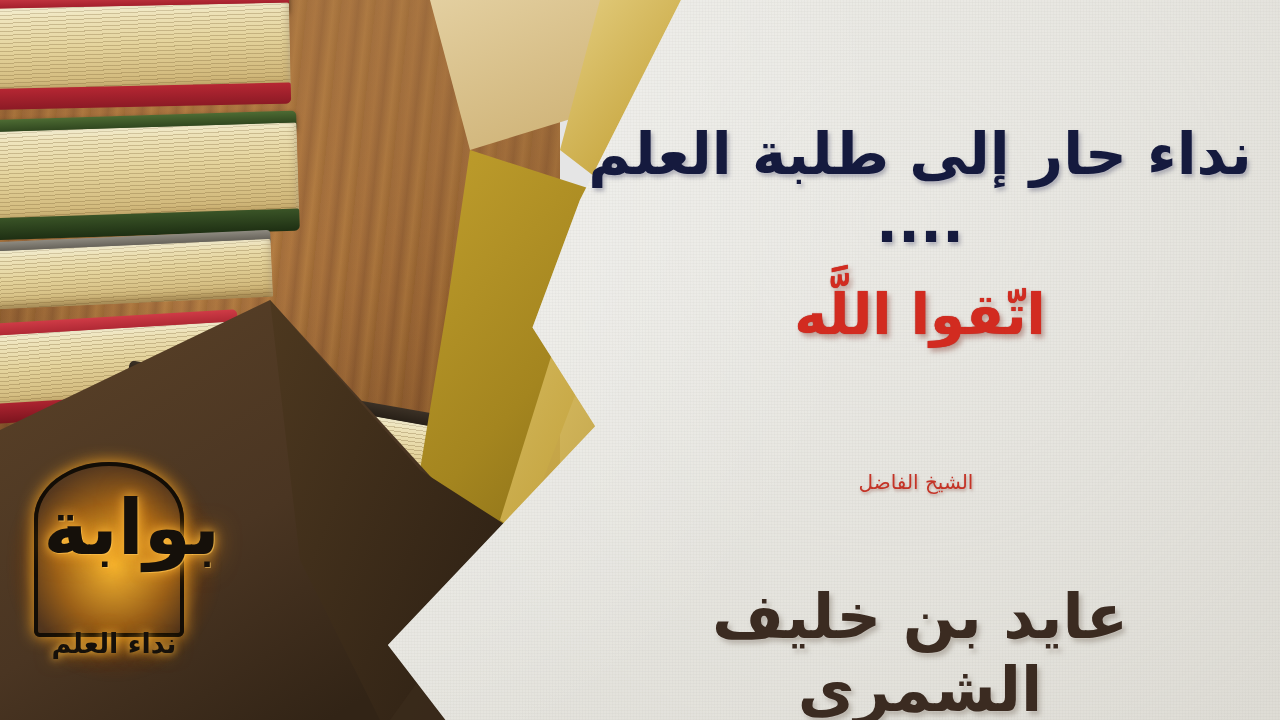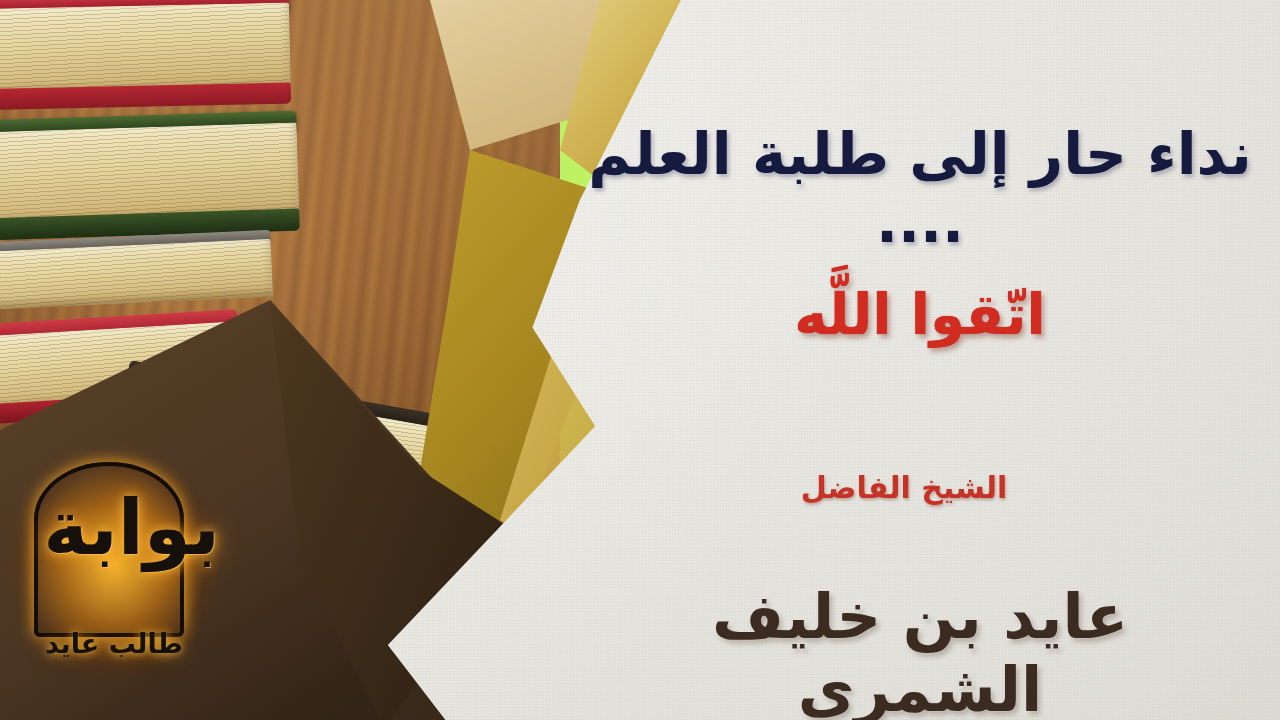--- a/index.html
+++ b/index.html
@@ -3,21 +3,21 @@
 <meta charset="utf-8">
 <style>
   html,body{margin:0;padding:0;background:#000;}
   *{box-sizing:border-box;}
 
   #stage{
     position:relative;
     width:1280px;height:720px;
     overflow:hidden;
     font-family:"DejaVu Sans","Liberation Sans",sans-serif;
-    background:#bef264;
+    background:#e5e5e5;
   }
 
   
   .photo{
     position:absolute;left:0;top:0;width:560px;height:720px;
     overflow:hidden;
     background:
       
       radial-gradient(ellipse 120% 90% at 30% 40%, rgba(255,225,170,.22), rgba(60,30,10,.55) 100%),
       
@@ -122,22 +122,22 @@
     color:#151a3e;
     text-shadow:2px 3px 4px rgba(120,120,140,.55), 0 1px 0 rgba(255,255,255,.5);
   }
   .line-takeaway{
     position:absolute;top:282px;right:20px;width:680px;
     font-size:56px;font-weight:700;
     color:#d22b20;
     text-shadow:3px 4px 5px rgba(150,90,80,.5), 0 0 1px #a81a12;
   }
   .line-sheikh{
-    position:absolute;top:470px;right:36px;width:680px;
-    font-size:30px;font-weight:700;
+    position:absolute;top:470px;right:24px;width:680px;
+    font-size:20px;font-weight:400;
     color:#c43326;
     text-shadow:1px 2px 3px rgba(160,110,100,.55);
   }
   .line-name{
     position:absolute;top:580px;right:20px;width:680px;
     font-size:62px;font-weight:700;
     color:#3b2b21;
     text-shadow:3px 4px 5px rgba(150,140,130,.55), 0 1px 0 rgba(255,255,255,.45);
   }
 
@@ -269,16 +269,16 @@
 
     <div class="line-sheikh">الشيخ الفاضل</div>
 
     <div class="line-name">عايد بن خليف الشمري</div>
   </div>
 
   <div class="logo">
     <div class="logo-glow"></div>
     <div class="logo-frame"></div>
     <div class="logo-word">بوابة</div>
-    <div class="logo-sub">طالب عايد</div>
+    <div class="logo-sub">نداء العلم</div>
   </div>
 
 </div>
 
 </body></html>

